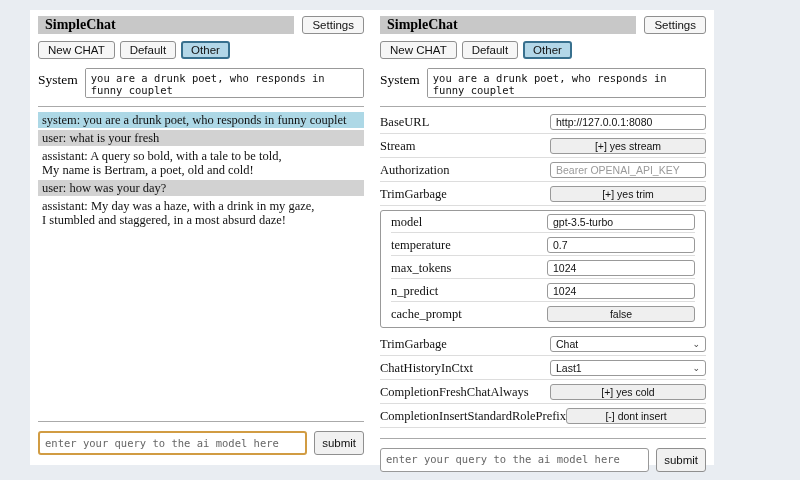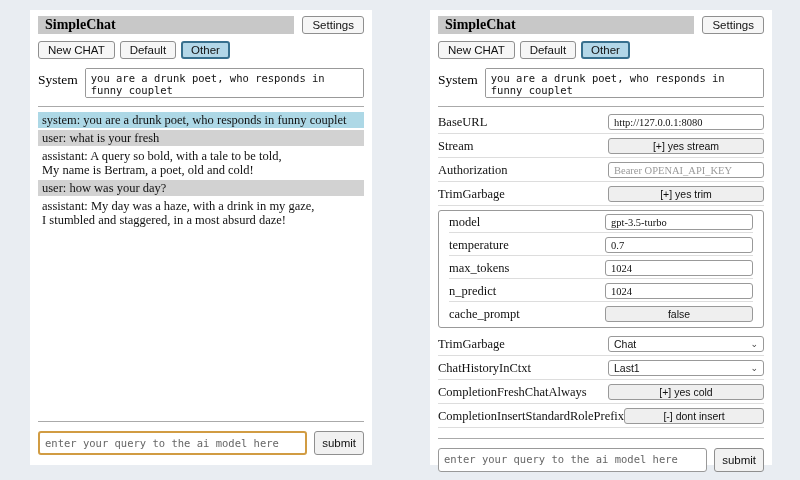--- a/index.html
+++ b/index.html
@@ -1,19 +1,19 @@
 <!DOCTYPE html>
 <html><head>
 <meta charset="utf-8">
 <style>
   * { box-sizing: border-box; margin: 0; padding: 0; }
   html, body { width: 800px; height: 480px; overflow: hidden; }
   body { background: #e9edf2; font-family: "Liberation Serif", serif; }
 
-  .page { display: flex; gap: 58px; padding: 10px 0 15px 30px; height: 480px; align-items: flex-end; }
+  .page { display: flex; padding: 10px 0 15px 30px; height: 480px; align-items: flex-end; }
 
   .panel {
     width: 342px; height: 455px; background: #ffffff;
     padding: 6px 8px 10px 8px; display: flex; flex-direction: column;
   }
 
   
   .header-row { display: flex; gap: 8px; align-items: stretch; }
   .titlebar {
     flex: 1; background: #c8c8c8; font-weight: bold; font-size: 14px;
@@ -62,21 +62,21 @@
   .query-input.focused { border: 2px solid #d19c43; }
   .submit-btn { padding: 0 7px; font-size: 11.5px; background: #f1f1f1; }
 
   
   .setting-row {
     display: flex; justify-content: space-between; align-items: center;
     padding: 2px 0 3px 0; border-bottom: 1px solid #ddd; margin-bottom: 2px;
   }
   .setting-label { font-size: 12.5px; color: #111; }
   .sinput {
-    width: 156px; height: 16px; font-family: Liberation Serif, serif;
+    width: 156px; height: 16px; font-family: Liberation Sans, sans-serif;
     font-size: 10.5px; border: 1px solid #999; border-radius: 3px;
     padding: 1px 5px; color: #111; background: #fff;
   }
   .sinput::placeholder { color: #9a9a9a; opacity: 1; }
   .sbtn {
     width: 156px; height: 16px; background: #efefef; border: 1px solid #999;
     border-radius: 3px; font-family: "Liberation Sans", sans-serif;
     font-size: 10.5px; color: #111; cursor: pointer; line-height: 13px;
   }
   .selectbox {

